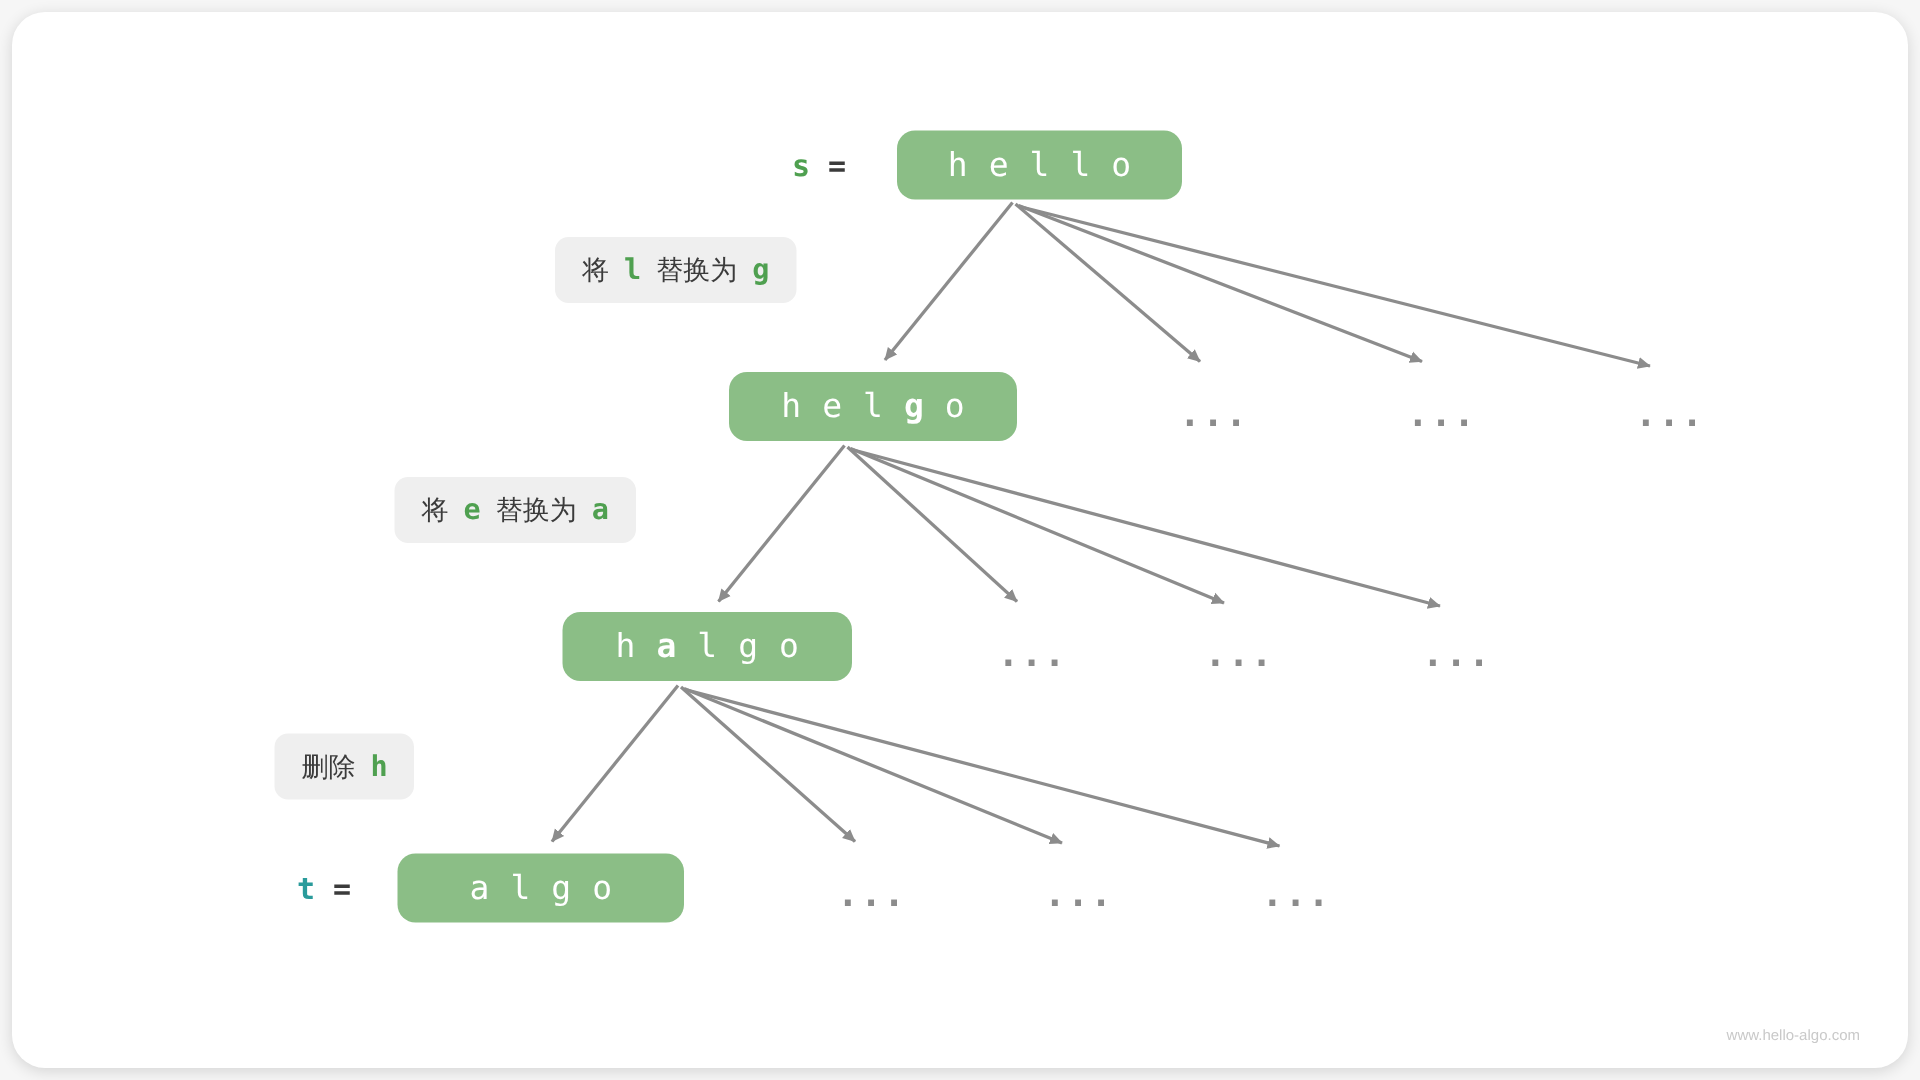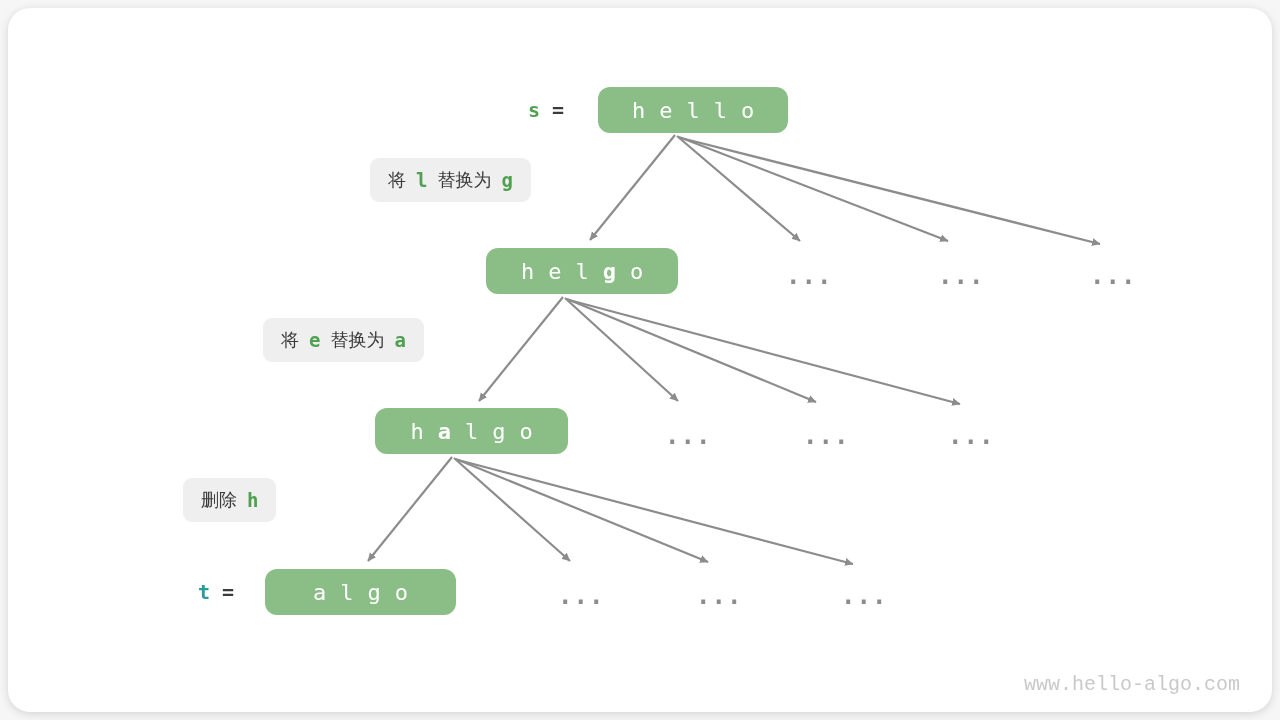--- a/index.html
+++ b/index.html
@@ -41,21 +41,21 @@
   }
   .dots{
     position:absolute;width:44px;text-align:center;
     color:var(--arrow-gray,#8C8C8C);
     font-family:"DejaVu Sans Mono", monospace;font-weight:bold;
     font-size:24px;line-height:24px;letter-spacing:1px;
   }
   .edges{position:absolute;left:0;top:0;width:1280px;height:720px;}
   .watermark{
     position:absolute;right:40px;bottom:24px;
-    font-family:Liberation Mono, monospace;font-size:20px;
+    font-family:Liberation Sans, sans-serif;font-size:10px;
     color:var(--watermark-gray,#C9C9C9);
   }
 </style>
 </head>
 <body>
 
 <div class="card"></div>
 
 <svg class="edges" viewBox="0 0 1280 720">
   <defs>
@@ -126,21 +126,21 @@
   <span class="code">l</span>
   <span>替换为</span>
   <span class="code">g</span>
 </div>
 <div class="oplabel" style="left:263px;top:318px;">
   <span>将</span>
   <span class="code">e</span>
   <span>替换为</span>
   <span class="code">a</span>
 </div>
-<div class="oplabel" style="left:183px;top:478px;justify-content:center;">
+<div class="oplabel" style="left:183px;top:489px;justify-content:center;">
   <span>删除</span>
   <span class="code">h</span>
 
 </div>
 
 <div class="dots" style="left:786px;top:264px;">...</div>
 <div class="dots" style="left:938px;top:264px;">...</div>
 <div class="dots" style="left:1090px;top:264px;">...</div>
 
 <div class="dots" style="left:665px;top:424px;">...</div>

